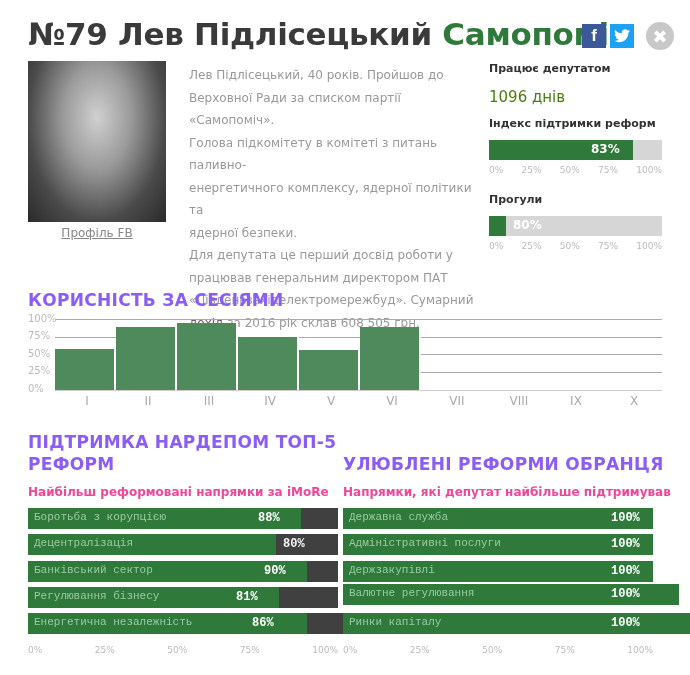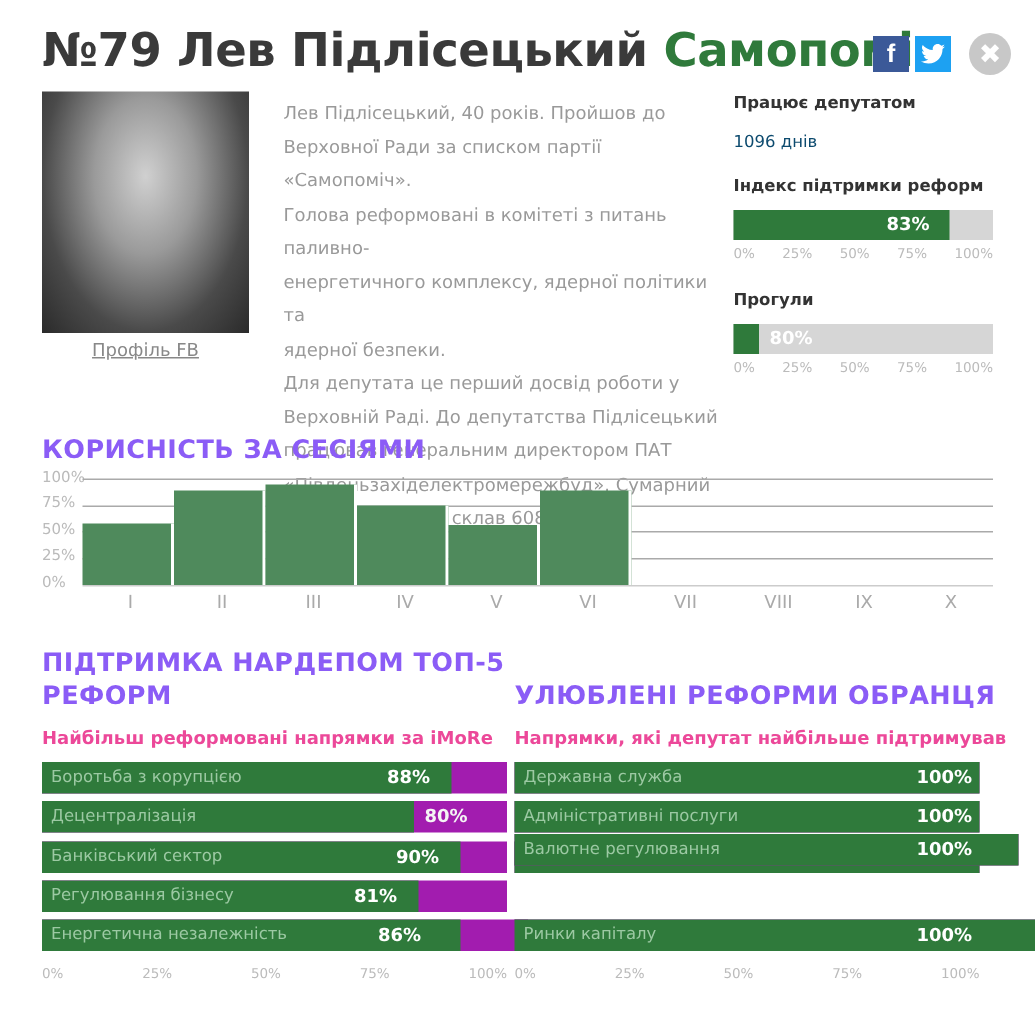--- a/index.html
+++ b/index.html
@@ -9,33 +9,33 @@
   .icons { position: absolute; right: 16px; top: 22px; display: flex; gap: 4px; align-items: center; }
   .ico { width: 24px; height: 24px; display: flex; align-items: center; justify-content: center; color: #fff; font-weight: bold; font-size: 17px; }
   .fb { background: #3b5998; font-family: "Liberation Sans", sans-serif; }
   .tw { background: #1da1f2; }
   .close { width: 28px; height: 28px; border-radius: 50%; background: #c8c8c8; margin-left: 8px; font-size: 18px; }
   .photo { position: absolute; left: 28px; top: 61px; width: 138px; height: 161px; background: radial-gradient(ellipse at 50% 35%, #d0d0d0 0%, #9a9a9a 35%, #4a4a4a 70%, #2a2a2a 100%); }
   .fb-link { position: absolute; left: 28px; top: 226px; width: 138px; text-align: center; font-size: 12px; color: #888; text-decoration: underline; }
   .bio { position: absolute; left: 177px; top: 64px; width: 300px; font-size: 12px; line-height: 22.5px; color: #999; margin-left: 12px; }
   .bio .u { text-decoration: underline; color: #666; }
   .rlabel { position: absolute; left: 489px; font-size: 11px; font-weight: bold; color: #333; }
-  .rval { position: absolute; left: 489px; top: 88px; font-size: 11px; color: #0c4a6e; }
+  .rval { position: absolute; left: 489px; top: 88px; font-size: 15px; color: #4d7c0f; }
   .hbar { position: absolute; left: 489px; width: 173px; height: 20px; background: #d6d6d6; }
   .hbar .fill { position: absolute; left: 0; top: 0; bottom: 0; background: #2f7a3b; }
   .hbar .pct { position: absolute; top: 2px; font-size: 12px; font-weight: bold; color: #fff; }
   .ticks { position: absolute; left: 489px; width: 173px; display: flex; justify-content: space-between; font-size: 9px; color: #bbb; }
   .h2 { position: absolute; font-size: 17px; font-weight: bold; color: #8b5cf6; letter-spacing: 0.3px; line-height: 22px; }
   .chart { position: absolute; left: 28px; top: 312px; width: 640px; height: 100px; }
   .ylab { position: absolute; left: 0; font-size: 10px; color: #bbb; }
   .grid { position: absolute; left: 27px; right: 6px; height: 1px; background: #aaa; }
   .bar { position: absolute; background: #4f8a5c; border-right: 2px solid #fff; }
   .xlab { position: absolute; top: 82px; width: 60px; text-align: center; font-size: 12px; color: #aaa; }
   .sub { position: absolute; font-size: 12px; font-weight: bold; color: #ec4899; }
-  .rbar { position: absolute; height: 21px; background: #a21caf; }
+  .rbar { position: absolute; height: 21px; background: #404040; font-family: Liberation Mono, monospace; }
   .rbar .fill { position: absolute; left: 0; top: 0; bottom: 0; background: #2f7a3b; }
   .rbar .lbl { position: absolute; left: 6px; top: 3px; font-size: 11px; color: #9cc9a3; white-space: nowrap; }
   .rbar .pct { position: absolute; top: 3px; font-size: 12px; font-weight: bold; color: #fff; }
   .bticks { position: absolute; display: flex; justify-content: space-between; font-size: 9px; color: #bbb; }
 </style>
 </head>
 <body>
 
 <div class="title">
   <span>№79</span>
@@ -52,25 +52,24 @@
   </div>
   <div class="ico close">✖</div>
 </div>
 
 <div class="photo"></div>
 <div class="fb-link">Профіль FB</div>
 
 <div class="bio">
   <div>Лев Підлісецький, 40 років. Пройшов до</div>
   <div>Верховної Ради за списком партії «Самопоміч».</div>
-  <div>Голова реформовані в комітеті з питань паливно-</div>
+  <div>Голова підкомітету в комітеті з питань паливно-</div>
   <div>енергетичного комплексу, ядерної політики та</div>
   <div>ядерної безпеки.</div>
   <div>Для депутата це перший досвід роботи у</div>
-  <div>Верховній Раді. До депутатства Підлісецький</div>
   <div>працював генеральним директором ПАТ</div>
   <div>«Південьзахіделектромережбуд». Сумарний</div>
   <div><span class="u">дохід</span><span> за 2016 рік склав 608 505 грн.</span></div>
 </div>
 
 <div class="rlabel" style="top:62px">Працює депутатом</div>
 <div class="rval">1096 днів</div>
 
 <div class="rlabel" style="top:117px">Індекс підтримки реформ</div>
 <div class="hbar" style="top:140px">
@@ -179,21 +178,21 @@
 <div class="rbar" style="left:343px;top:534px;width:310px">
   <div class="fill" style="width:100%"></div>
   <div class="lbl">Адміністративні послуги</div>
   <div class="pct" style="left:268px">100%</div>
 </div>
 <div class="rbar" style="left:343px;top:561px;width:310px">
   <div class="fill" style="width:100%"></div>
   <div class="lbl">Держзакупівлі</div>
   <div class="pct" style="left:268px">100%</div>
 </div>
-<div class="rbar" style="left:343px;top:556px;width:336px">
+<div class="rbar" style="left:343px;top:584px;width:336px">
   <div class="fill" style="width:100%"></div>
   <div class="lbl">Валютне регулювання</div>
   <div class="pct" style="left:268px">100%</div>
 </div>
 <div class="rbar" style="left:343px;top:613px;width:362px">
   <div class="fill" style="width:100%"></div>
   <div class="lbl">Ринки капіталу</div>
   <div class="pct" style="left:268px">100%</div>
 </div>
 <div class="bticks" style="left:343px;top:645px;width:310px">

